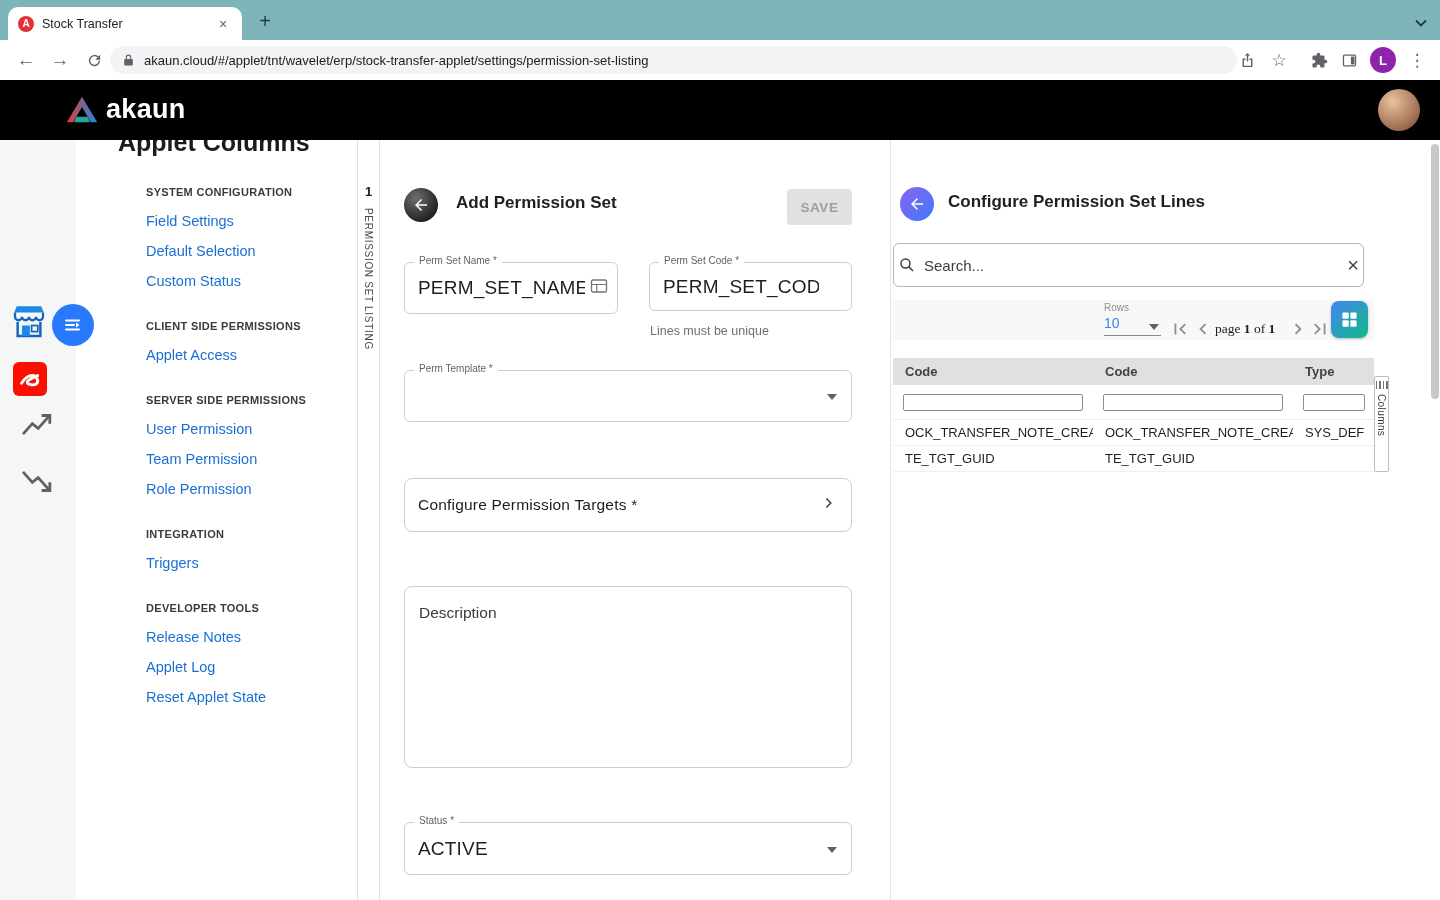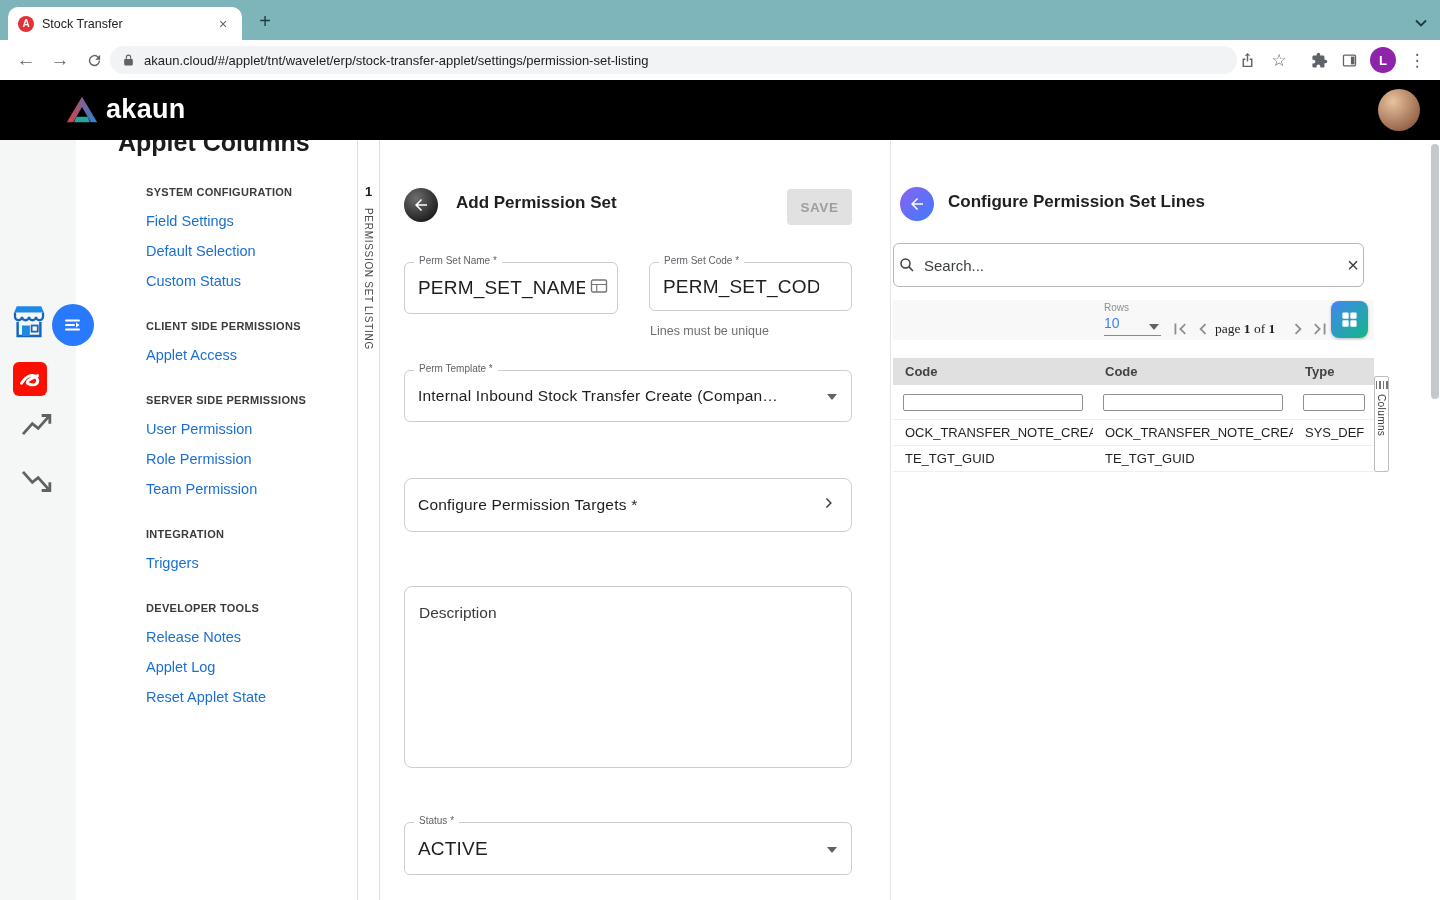--- a/index.html
+++ b/index.html
@@ -237,22 +237,22 @@
     <div class="nav-h">SYSTEM CONFIGURATION</div>
     <div class="nav-item">Field Settings</div>
     <div class="nav-item">Default Selection</div>
     <div class="nav-item">Custom Status</div>
 
     <div class="nav-h">CLIENT SIDE PERMISSIONS</div>
     <div class="nav-item">Applet Access</div>
 
     <div class="nav-h">SERVER SIDE PERMISSIONS</div>
     <div class="nav-item">User Permission</div>
+    <div class="nav-item">Team Permission</div>
     <div class="nav-item">Role Permission</div>
-    <div class="nav-item">Team Permission</div>
 
     <div class="nav-h">INTEGRATION</div>
     <div class="nav-item">Triggers</div>
 
     <div class="nav-h">DEVELOPER TOOLS</div>
     <div class="nav-item">Release Notes</div>
     <div class="nav-item">Applet Log</div>
     <div class="nav-item">Reset Applet State</div>
   </div>
 </div>
@@ -283,21 +283,20 @@
   </div>
 
   <div class="ofield" style="left:269px; top:122px; width:203px; height:49px;">
     <span class="flabel">Perm Set Code *</span>
     <span class="fvalue">PERM_SET_CODE</span>
   </div>
   <div class="helper">Lines must be unique</div>
 
   <div class="ofield" style="left:24px; top:230px; width:448px; height:52px;">
     <span class="flabel">Perm Template *</span>
-    <span class="fvalue big-text">Internal Inbound Stock Transfer Create (Compan…</span>
     <span class="caret"></span>
   </div>
 
   <div class="ofield" style="left:24px; top:338px; width:448px; height:54px; border-radius:8px;">
     <span class="fvalue big-text" style="right:40px;">Configure Permission Targets *</span>
     <span class="trail-ic" style="right:12px;">
       <svg width="20" height="20" viewBox="0 0 24 24">
           <path d="M9.5 6 8.2 7.3 13 12l-4.8 4.7L9.5 18l6-6z" fill="#3c4043"></path>
         </svg>
     </span>

